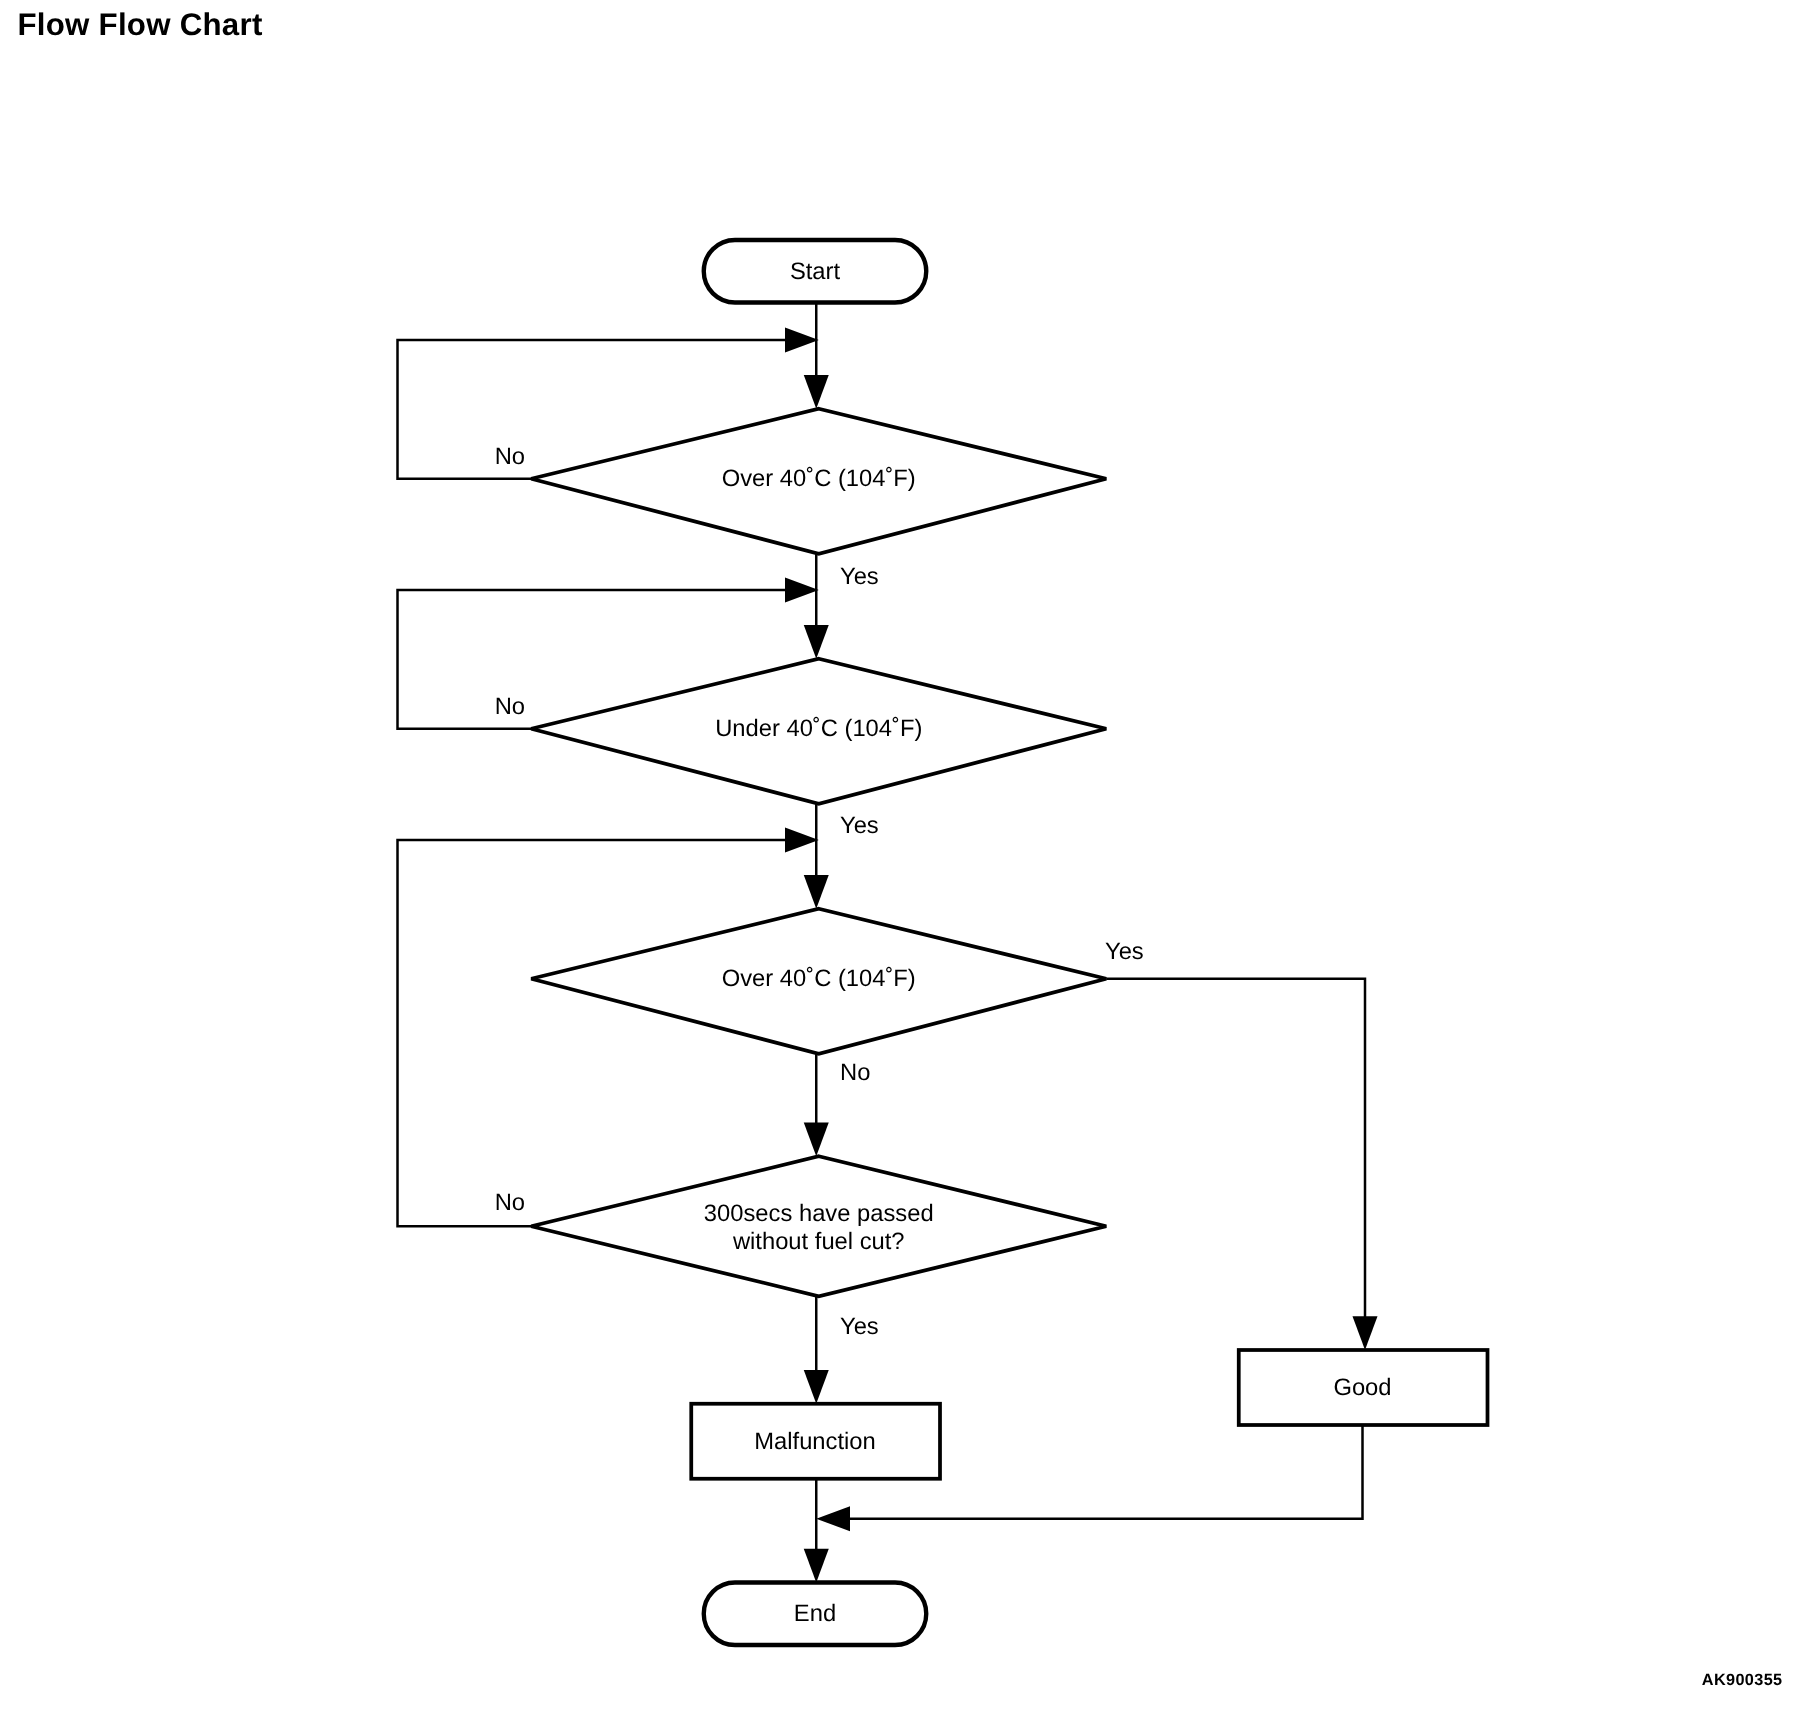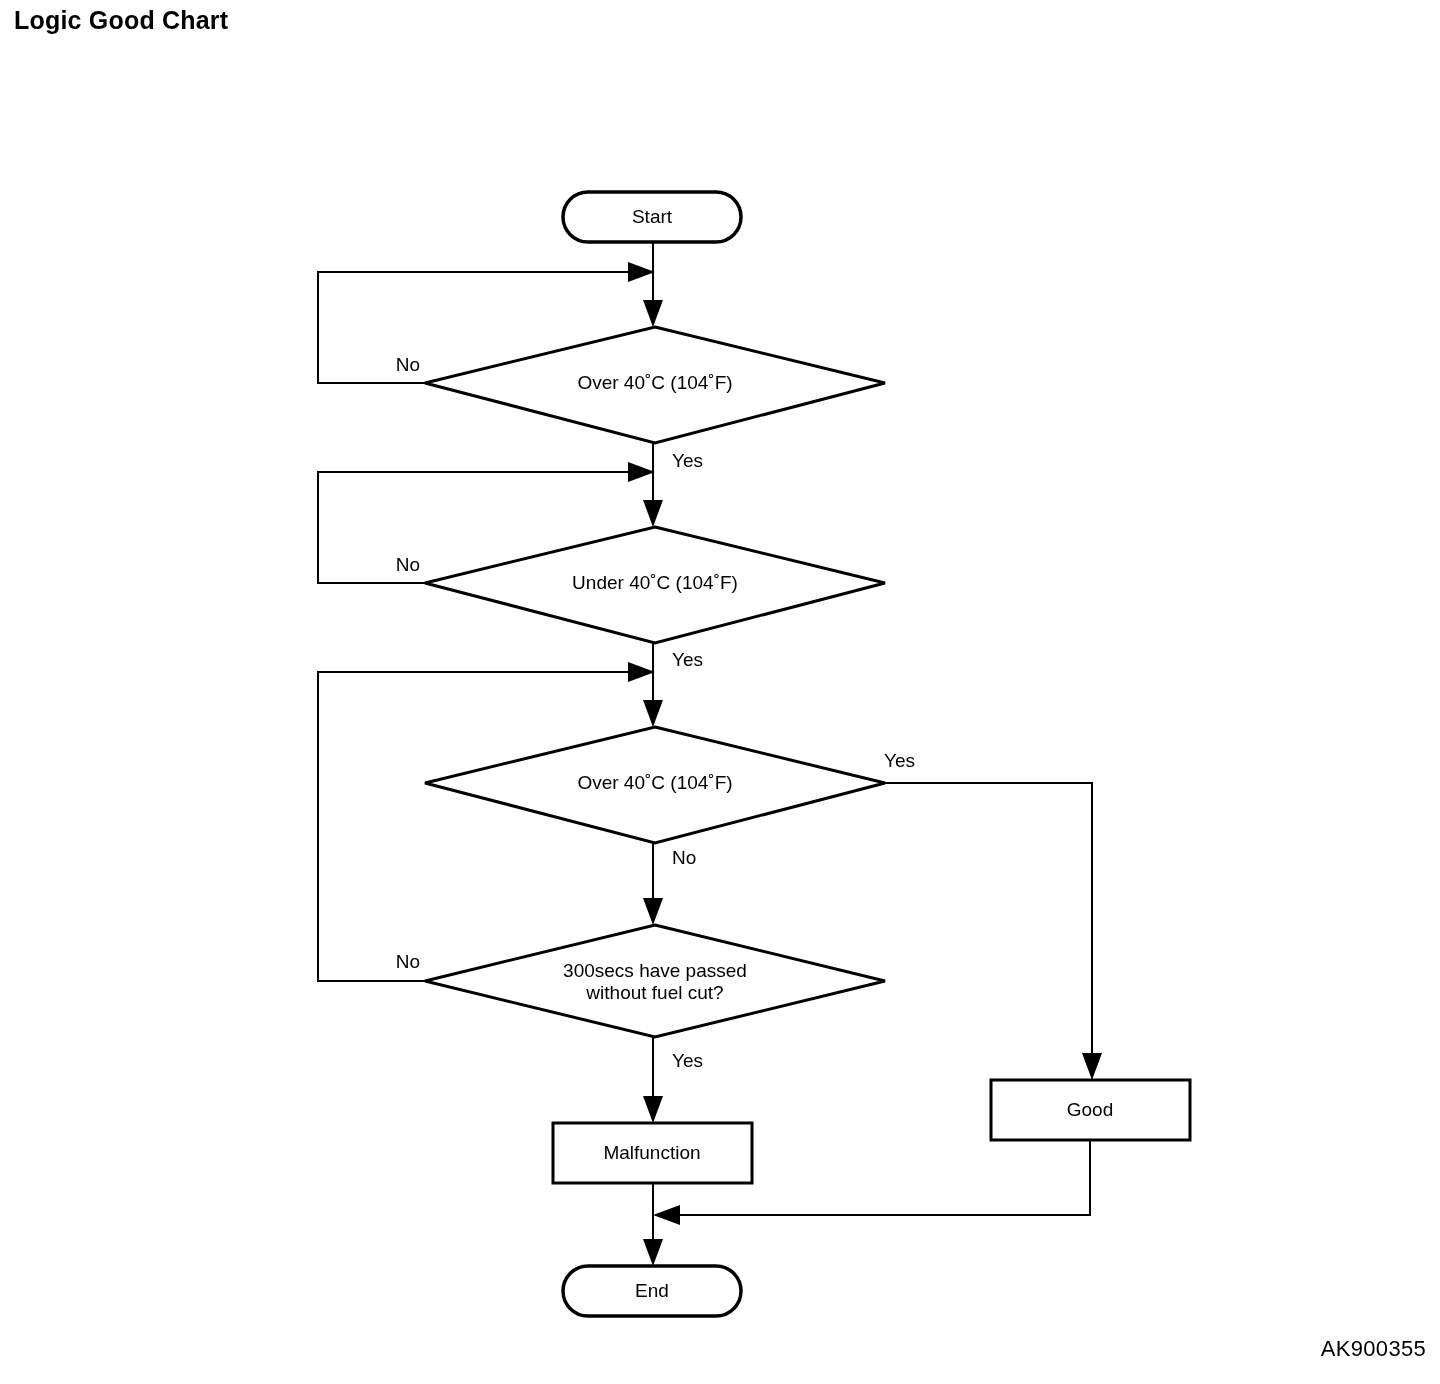--- a/index.html
+++ b/index.html
@@ -21,22 +21,22 @@
     top: 6px;
     font-size: 25px;
     font-weight: bold;
     letter-spacing: 0.2px;
     font-family: "Liberation Sans", sans-serif;
   }
   #figure-code {
     position: absolute;
     right: 14px;
     top: 1336px;
-    font-size: 22px;
-    font-weight: normal;
+    font-size: 13px;
+    font-weight: bold;
     letter-spacing: 0.3px;
     font-family: "Liberation Sans", sans-serif;
   }
   #flow-svg {
     position: absolute;
     left: 0;
     top: 0;
   }
   .shape-stroke {
     fill: #ffffff;
@@ -78,21 +78,21 @@
     font-family: "Liberation Sans", sans-serif;
     font-size: 19px;
     fill: #000000;
     text-anchor: end;
     dominant-baseline: middle;
   }
 </style>
 </head>
 <body>
 
-<div id="page-title">Logic Good Chart</div>
+<div id="page-title">Flow Flow Chart</div>
 
 <svg id="flow-svg" width="1440" height="1384" viewBox="0 0 1440 1384">
 
   <g>
     <rect class="term-stroke" x="563" y="192" width="178" height="50" rx="25" ry="25"></rect>
     <text class="node-text" x="652" y="218">Start</text>
   </g>
 
   <g>
     <line class="conn" x1="653" y1="242" x2="653" y2="310"></line>

